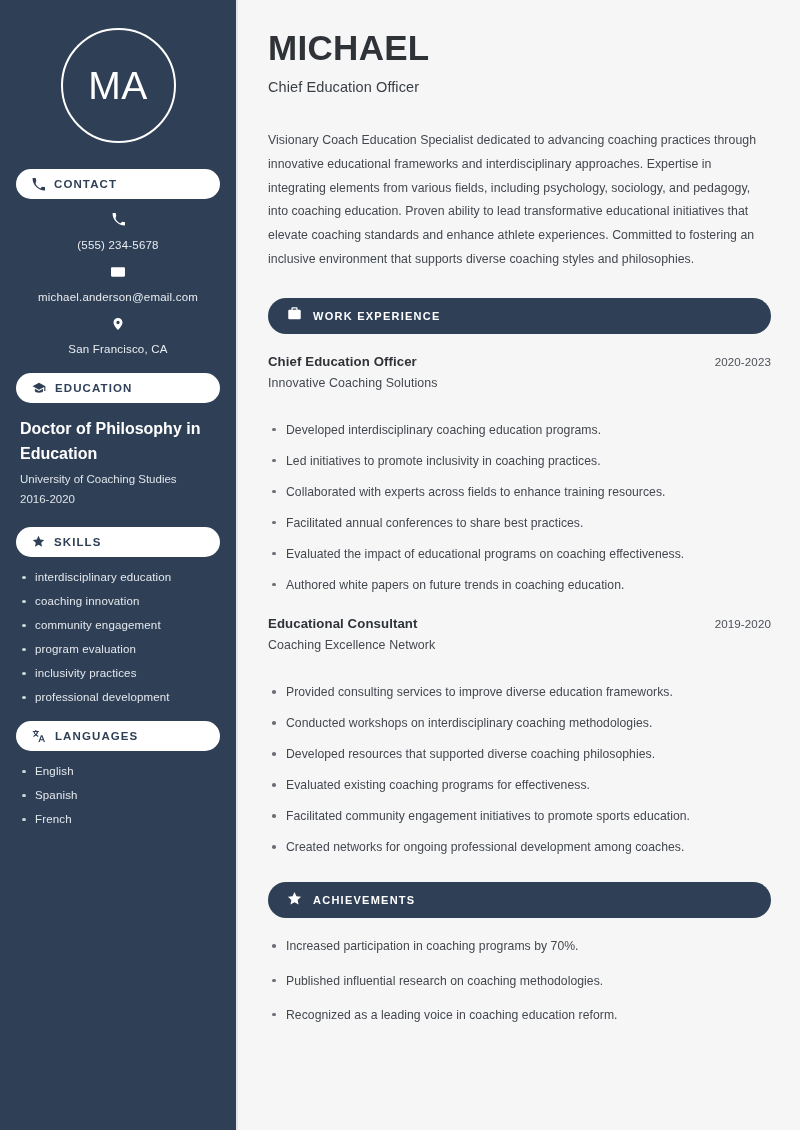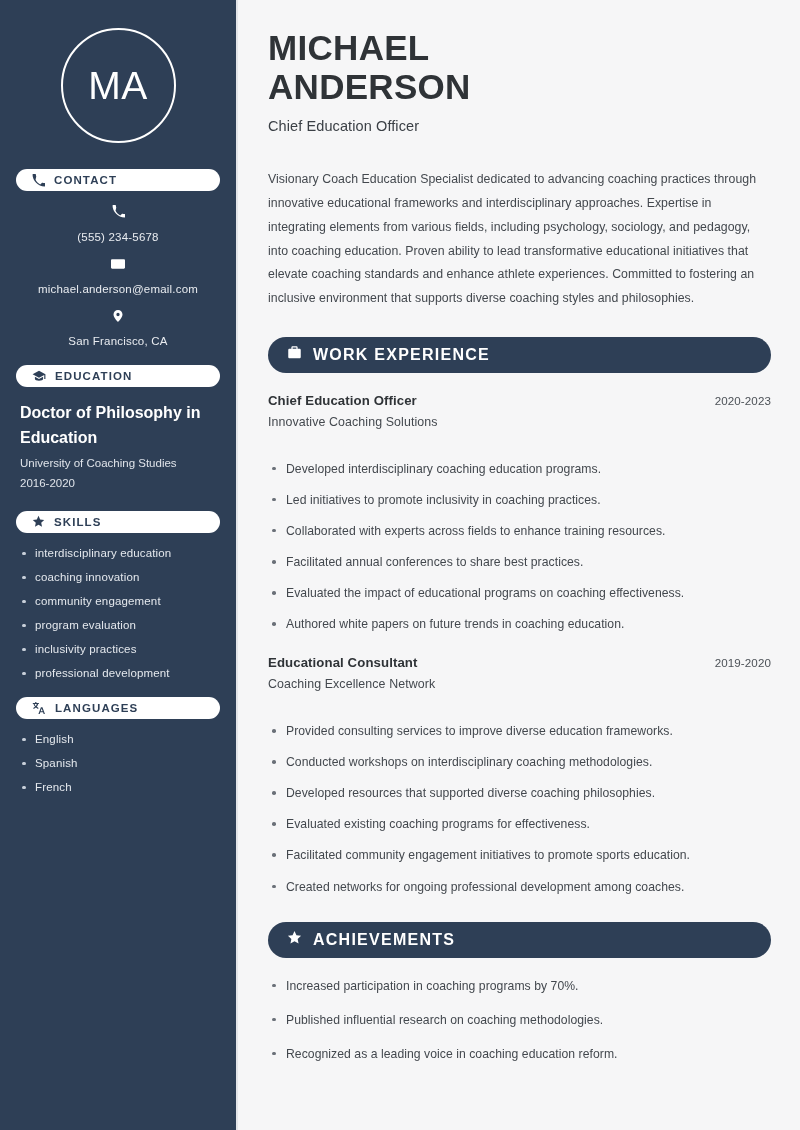--- a/index.html
+++ b/index.html
@@ -51,21 +51,21 @@
     font-size: 39px;
     font-weight: 400;
     letter-spacing: 0.5px;
     color: #ffffff;
     line-height: 1;
   }
 
   .pill {
     background: #ffffff;
     border-radius: 999px;
-    height: 22px;
+    height: 30px;
     display: flex;
     align-items: center;
     gap: 9px;
     padding: 0 16px;
     margin-bottom: 14px;
   }
   .pill-label {
     font-size: 11.5px;
     font-weight: bold;
     letter-spacing: 1.1px;
@@ -168,21 +168,21 @@
     margin-bottom: 20px;
     background: #2e3f56;
     border-radius: 999px;
     height: 36px;
     display: flex;
     align-items: center;
     gap: 11px;
     padding: 0 19px;
   }
   .bar-label {
-    font-size: 16px;
+    font-size: 11px;
     font-weight: bold;
     letter-spacing: 1.25px;
     color: #ffffff;
     text-transform: uppercase;
   }
 
   .job { margin-bottom: 22px; }
   .job-head {
     display: flex;
     justify-content: space-between;
@@ -339,21 +339,20 @@
         <li>French</li>
       </ul>
     </section>
 
   </aside>
 
   <main class="main">
 
     <h1 class="name">
       <span>MICHAEL</span><br>
-      <span>ANDERSON</span>
     </h1>
     <div class="job-title-top">Chief Education Officer</div>
 
     <p class="summary">Visionary Coach Education Specialist dedicated to advancing coaching practices through innovative educational frameworks and interdisciplinary approaches. Expertise in integrating elements from various fields, including psychology, sociology, and pedagogy, into coaching education. Proven ability to lead transformative educational initiatives that elevate coaching standards and enhance athlete experiences. Committed to fostering an inclusive environment that supports diverse coaching styles and philosophies.</p>
 
     <div class="bar">
       <span class="ico">
         <svg width="15" height="15" viewBox="0 0 24 24" fill="#ffffff">
           <path d="M9 2h6c1.1 0 2 .9 2 2v2h3c1.1 0 2 .9 2 2v11c0 1.1-.9 2-2 2H4c-1.1 0-2-.9-2-2V8c0-1.1.9-2 2-2h3V4c0-1.1.9-2 2-2zm0 4h6V4H9v2z"></path>
         </svg>

